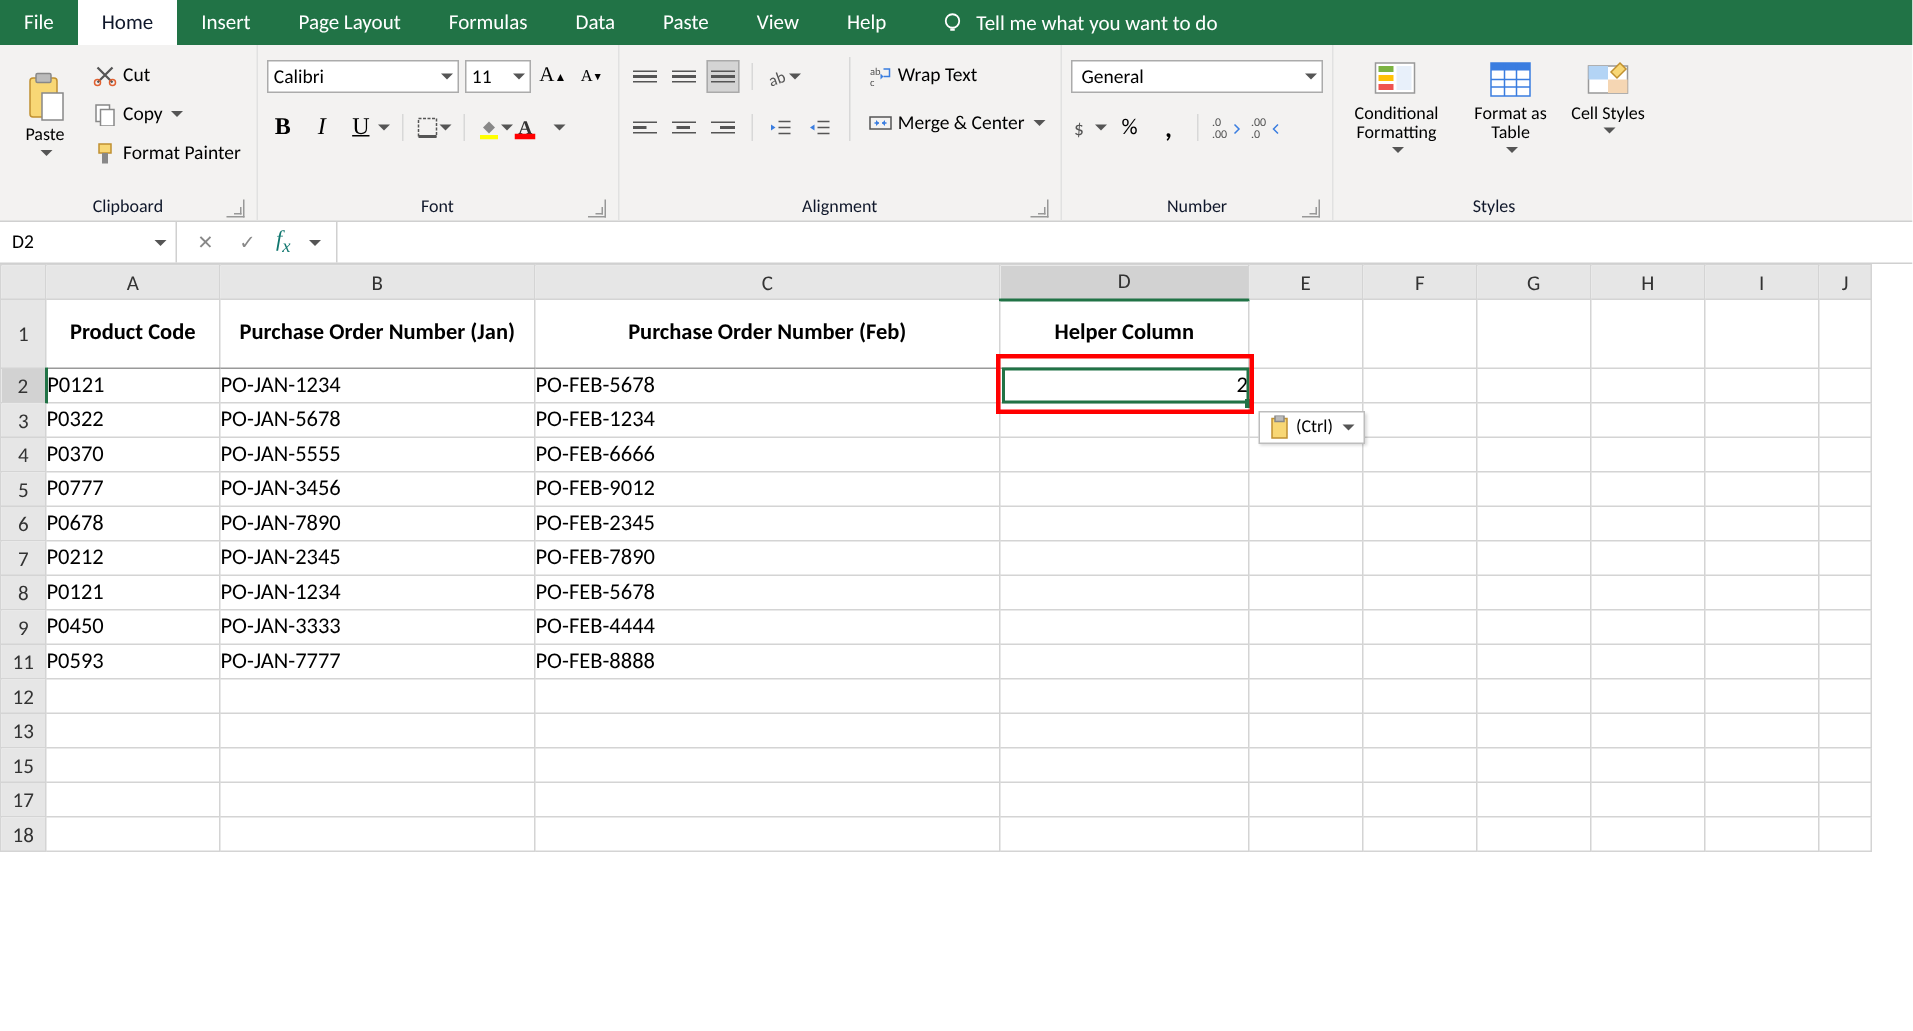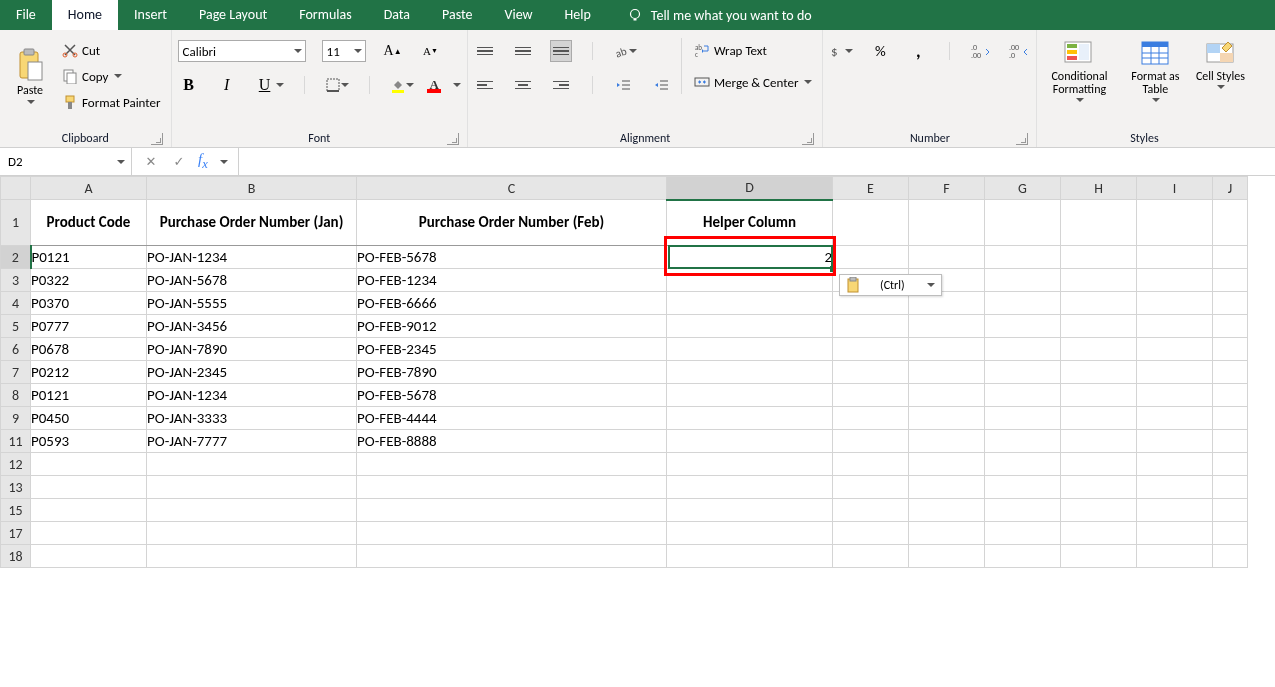--- a/index.html
+++ b/index.html
@@ -125,21 +125,21 @@
     border-left: 4px solid transparent;
     border-right: 4px solid transparent;
     border-top: 4px solid #555;
     margin-left: 2px;
     vertical-align: middle;
   }
 
   .row {
     display: flex;
     align-items: center;
-    gap: 16px;
+    gap: 4px;
     height: 26px;
   }
   .font-select, .size-select {
     background: #fff;
     border: 1px solid #ababab;
     height: 22px;
     font-size: 13px;
     padding: 0 18px 0 4px;
     position: relative;
     display:flex;
@@ -190,35 +190,35 @@
 
   
   .name-formula {
     display: flex;
     height: 28px;
     border-bottom: 1px solid #d0d0d0;
     background: #fff;
     align-items: stretch;
   }
   .name-box {
-    width: 132px;
+    width: 118px;
     border-right: 1px solid #d0d0d0;
     display: flex;
     align-items: center;
     padding-left: 8px;
     font-size: 13px;
     position:relative;
   }
   .fx-controls {
     display:flex;align-items:center;gap:10px;padding:0 10px;
     border-right:1px solid #d0d0d0;
     color:#888;
   }
   .fx-btn { width:18px;text-align:center;cursor:pointer;}
-  .fx-label { font-style: italic; font-family: "Times New Roman", serif; font-size:15px; color:#3b82f6;}
+  .fx-label { font-style: italic; font-family: "Times New Roman", serif; font-size:15px; color:#0f766e;}
   .formula-input {
     flex: 1;
     display:flex;
     align-items:center;
     padding-left:10px;
     font-size:14px;
     position:relative;
   }
   .red-box {
     border: 3px solid #ff0000;
@@ -271,21 +271,21 @@
     position:absolute;
     border:3px solid #ff0000;
     pointer-events:none;
   }
 
   .ctrl-paste {
     position:absolute;
     border:1px solid #bdbdbd;
     background:#fff;
     font-size:12px;
-    display:flex;align-items:center;gap:20px;
+    display:flex;align-items:center;gap:4px;
     padding:2px 6px;
     box-shadow:1px 1px 2px rgba(0,0,0,0.15);
   }
 
   
   .active-cell-inner {
     position:absolute;
     border:2px solid #217346;
     pointer-events:none;
   }
@@ -523,20 +523,26 @@
       </div>
     </div>
     <div class="group-label">
       <span>Alignment</span>
       <span class="launcher"></span>
     </div>
   </div>
 
   <div class="group">
     <div style="display:flex;flex-direction:column;gap:8px;padding-top:4px;">
+      <div class="row">
+        <div class="number-select">
+          <span>General</span>
+          <span class="dd-arrow"></span>
+        </div>
+      </div>
       <div class="row">
         <span class="split">
           <svg width="16" height="16">
               <text x="2" y="13" font-size="13" fill="#555">$</text>
             </svg>
           <span class="caret-down"></span>
         </span>
         <span class="icon-btn" style="font-size:15px;">%</span>
         <span class="icon-btn" style="font-size:18px;font-weight:bold;">,</span>
         <div class="divider-v"></div>

